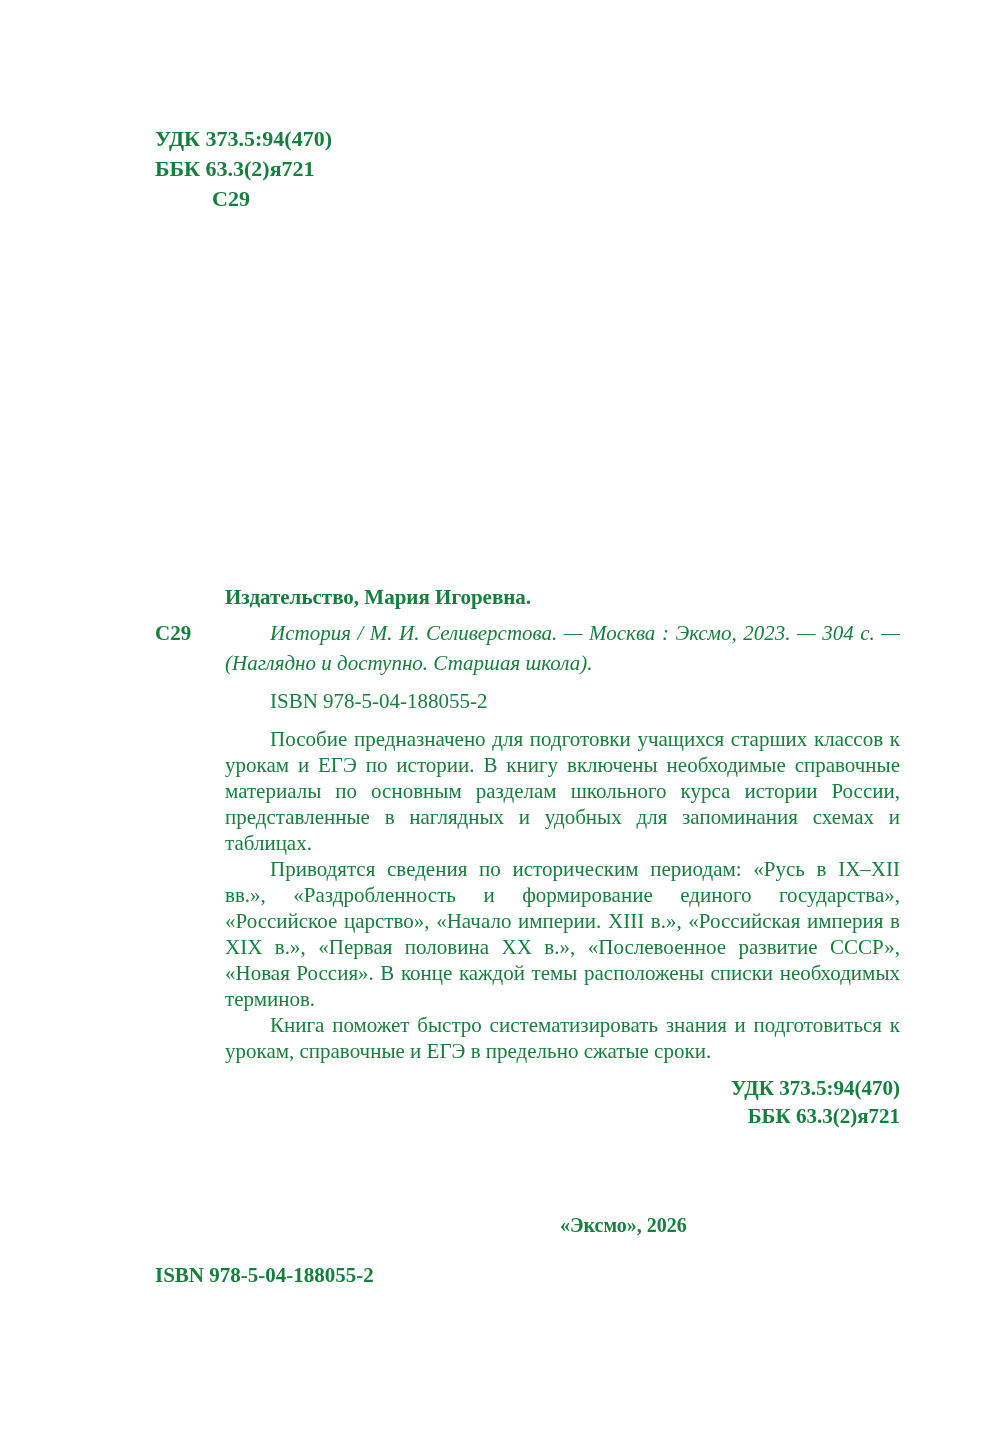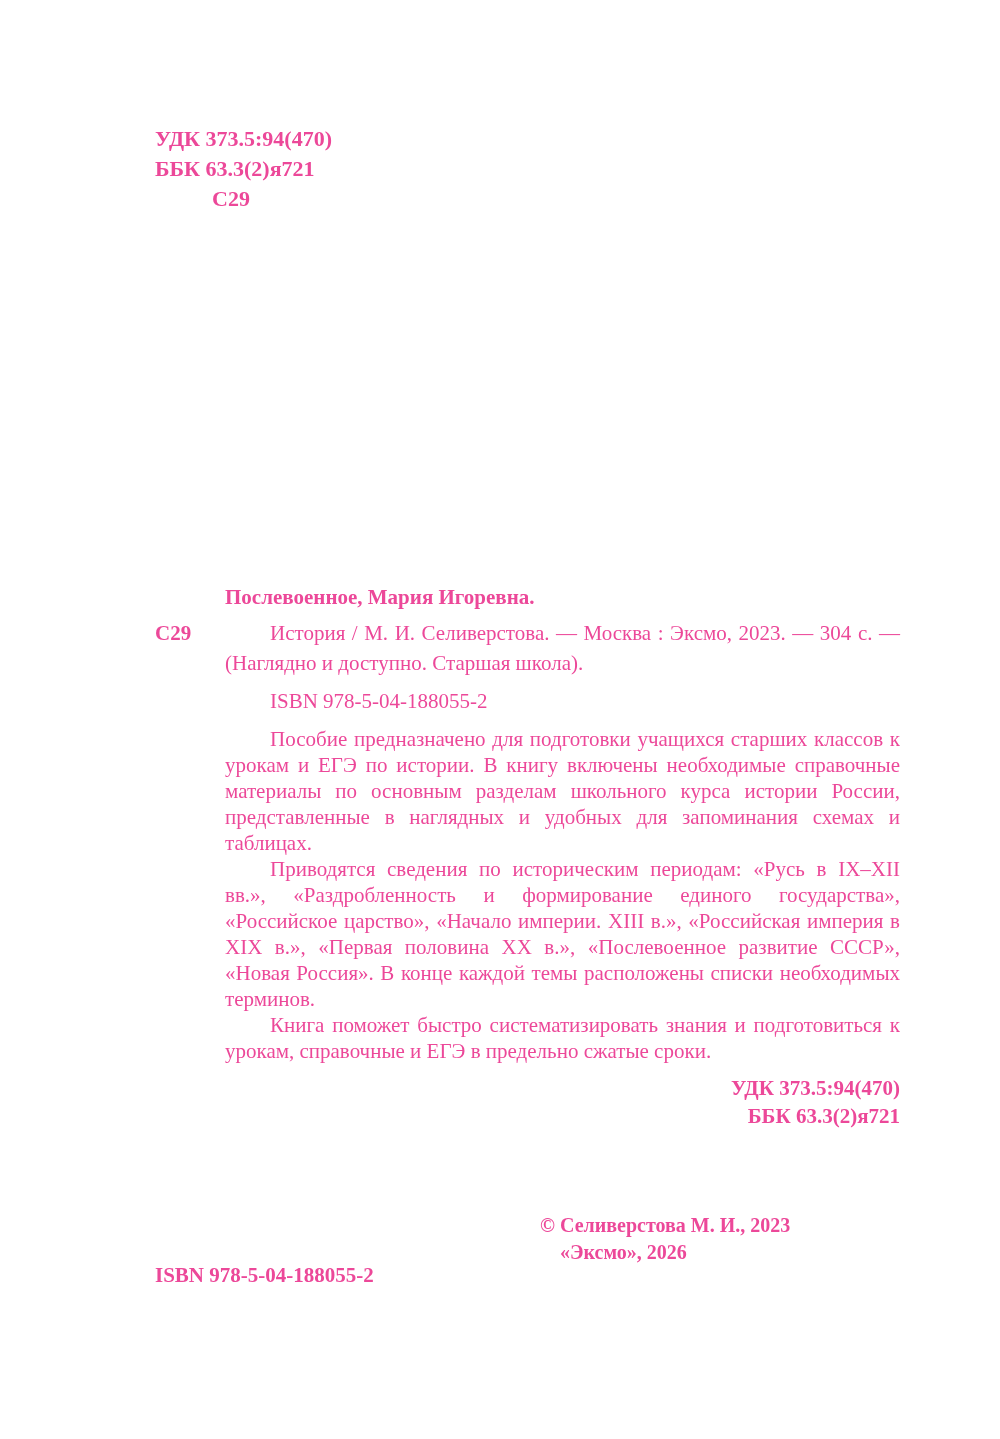--- a/index.html
+++ b/index.html
@@ -2,21 +2,21 @@
 <html lang="ru"><head>
 <meta charset="utf-8">
 <style>
   * { margin: 0; padding: 0; box-sizing: border-box; }
   html, body { background: #ffffff; }
   .page {
     position: relative;
     width: 1000px;
     height: 1439px;
     background: #ffffff;
-    color: #ec4899;
+    color: #15803d;
     font-family: "Liberation Serif", "DejaVu Serif", serif;
     overflow: hidden;
   }
 
   
   .top-block {
     position: absolute;
     left: 155px;
     top: 124px;
     font-size: 22px;
@@ -30,21 +30,21 @@
   .main-col {
     position: absolute;
     left: 225px;
     top: 582px;
     width: 675px;
     font-size: 21px;
     line-height: 26px;
   }
   .catalog { position: relative; line-height: 30px; }
   .catalog .author { font-weight: bold; margin-bottom: 6px; }
-  .catalog .desc { text-align: justify; text-indent: 45px; }
+  .catalog .desc { text-align: justify; text-indent: 45px; font-style: italic; }
   .margin-code {
     position: absolute;
     left: -70px;
     top: 36px;
     line-height: 30px;
     font-weight: bold;
   }
   .isbn-line { margin-top: 10px; text-indent: 45px; }
   .para { text-align: justify; text-indent: 45px; }
   .para.first { margin-top: 12px; }
@@ -86,37 +86,36 @@
   <div class="top-block">
     <div>УДК 373.5:94(470)</div>
     <div>ББК 63.3(2)я721</div>
     <div class="code-indent">С29</div>
   </div>
 
   <div class="main-col">
 
     <div class="catalog">
       <span class="margin-code">С29</span>
-      <p class="author">Послевоенное, Мария Игоревна.</p>
+      <p class="author">Издательство, Мария Игоревна.</p>
       <p class="desc">История / М. И. Селиверстова. — Москва : Эксмо, 2023. — 304 с. — (Наглядно и доступно. Старшая школа).</p>
     </div>
 
     <p class="isbn-line">ISBN 978-5-04-188055-2</p>
 
     <p class="para first">Пособие предназначено для подготовки учащихся старших классов к урокам и ЕГЭ по истории. В книгу включены необходимые справочные материалы по основным разделам школьного курса истории России, представленные в наглядных и удобных для запоминания схемах и таблицах.</p>
     <p class="para">Приводятся сведения по историческим периодам: «Русь в IX–XII вв.», «Раздробленность и формирование единого государства», «Российское царство», «Начало империи. XIII в.», «Российская империя в XIX в.», «Первая половина XX в.», «Послевоенное развитие СССР», «Новая Россия». В конце каждой темы расположены списки необходимых терминов.</p>
     <p class="para">Книга поможет быстро систематизировать знания и подготовиться к урокам, справочные и ЕГЭ в предельно сжатые сроки.</p>
 
     <div class="codes-right">
       <div>УДК 373.5:94(470)</div>
       <div>ББК 63.3(2)я721</div>
     </div>
 
   </div>
 
   <div class="copyright">
-    <div>© Селиверстова М. И., 2023</div>
     <div class="copy-indent">«Эксмо», 2026</div>
   </div>
 
   <div class="isbn-bottom">ISBN 978-5-04-188055-2</div>
 
 </div>
 
 </body></html>

